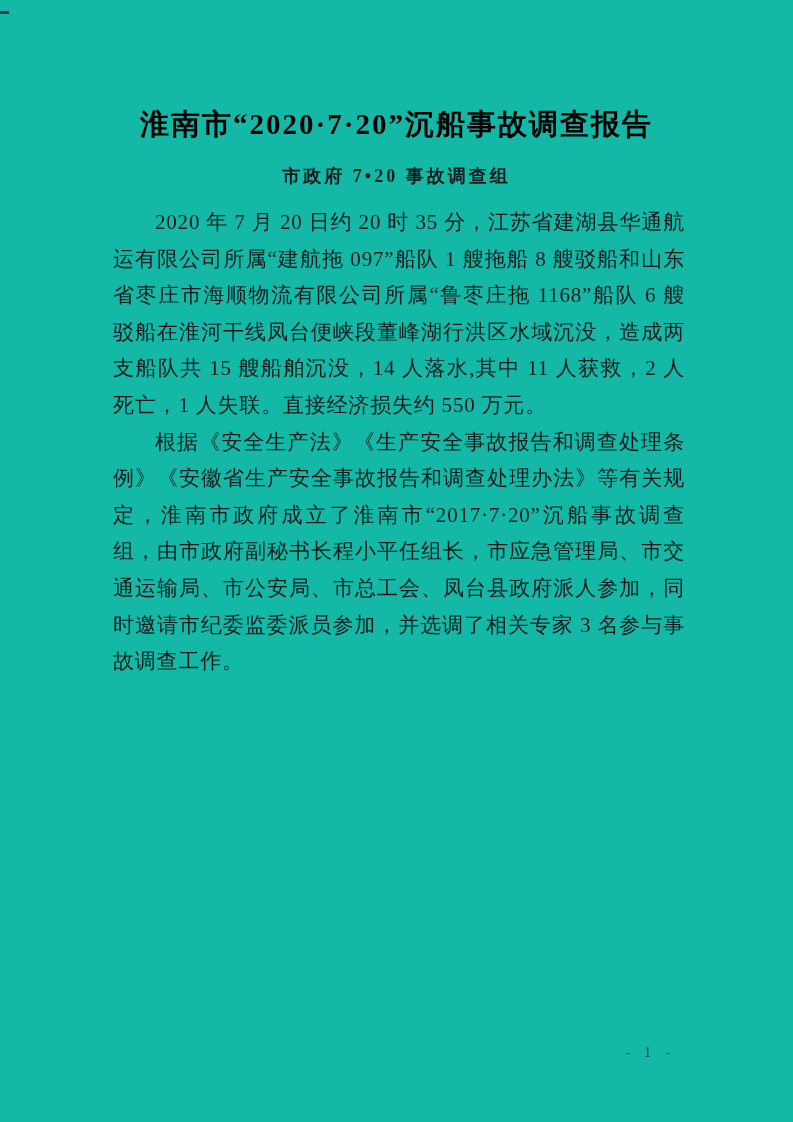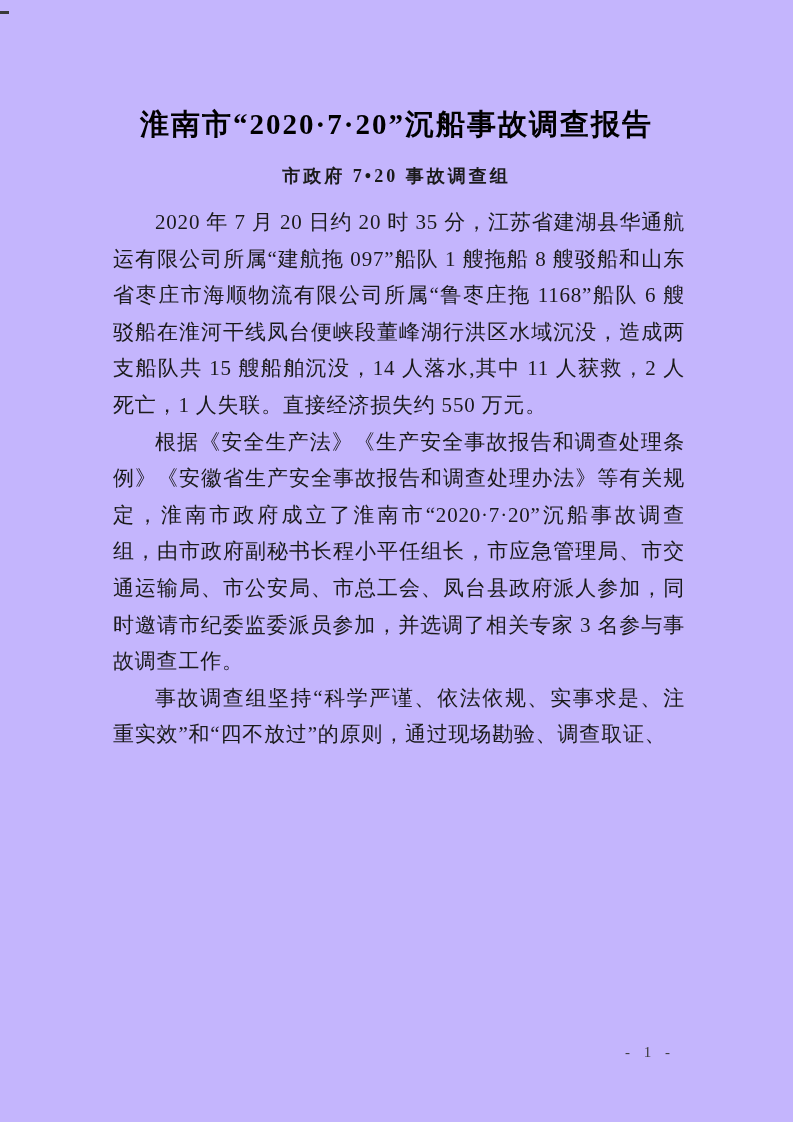--- a/index.html
+++ b/index.html
@@ -4,21 +4,21 @@
 <style>
   html, body {
     margin: 0;
     padding: 0;
     background: #ffffff;
   }
   .page {
     position: relative;
     width: 793px;
     height: 1122px;
-    background: #c4b5fd;
+    background: #14b8a6;
     color: #151515;
     font-family: "Liberation Serif", serif;
     overflow: hidden;
   }
   .scan-artifact {
     position: absolute;
     left: 0;
     top: 11px;
     width: 9px;
     height: 3px;
@@ -81,19 +81,18 @@
 <div class="page">
 
   <div class="scan-artifact"></div>
 
   <h1 class="doc-title">淮南市“2020·7·20”沉船事故调查报告</h1>
 
   <h2 class="doc-subtitle">市政府 7•20 事故调查组</h2>
 
   <div class="doc-body">
     <p>2020 年 7 月 20 日约 20 时 35 分，江苏省建湖县华通航运有限公司所属“建航拖 097”船队 1 艘拖船 8 艘驳船和山东省枣庄市海顺物流有限公司所属“鲁枣庄拖 1168”船队 6 艘驳船在淮河干线凤台便峡段董峰湖行洪区水域沉没，造成两支船队共 15 艘船舶沉没，14 人落水,其中 11 人获救，2 人死亡，1 人失联。直接经济损失约 550 万元。</p>
-    <p>根据《安全生产法》《生产安全事故报告和调查处理条例》《安徽省生产安全事故报告和调查处理办法》等有关规定，淮南市政府成立了淮南市“2020·7·20”沉船事故调查组，由市政府副秘书长程小平任组长，市应急管理局、市交通运输局、市公安局、市总工会、凤台县政府派人参加，同时邀请市纪委监委派员参加，并选调了相关专家 3 名参与事故调查工作。</p>
-    <p>事故调查组坚持“科学严谨、依法依规、实事求是、注重实效”和“四不放过”的原则，通过现场勘验、调查取证、</p>
+    <p>根据《安全生产法》《生产安全事故报告和调查处理条例》《安徽省生产安全事故报告和调查处理办法》等有关规定，淮南市政府成立了淮南市“2017·7·20”沉船事故调查组，由市政府副秘书长程小平任组长，市应急管理局、市交通运输局、市公安局、市总工会、凤台县政府派人参加，同时邀请市纪委监委派员参加，并选调了相关专家 3 名参与事故调查工作。</p>
   </div>
 
   <div class="page-number">- 1 -</div>
 
 </div>
 
 </body></html>

